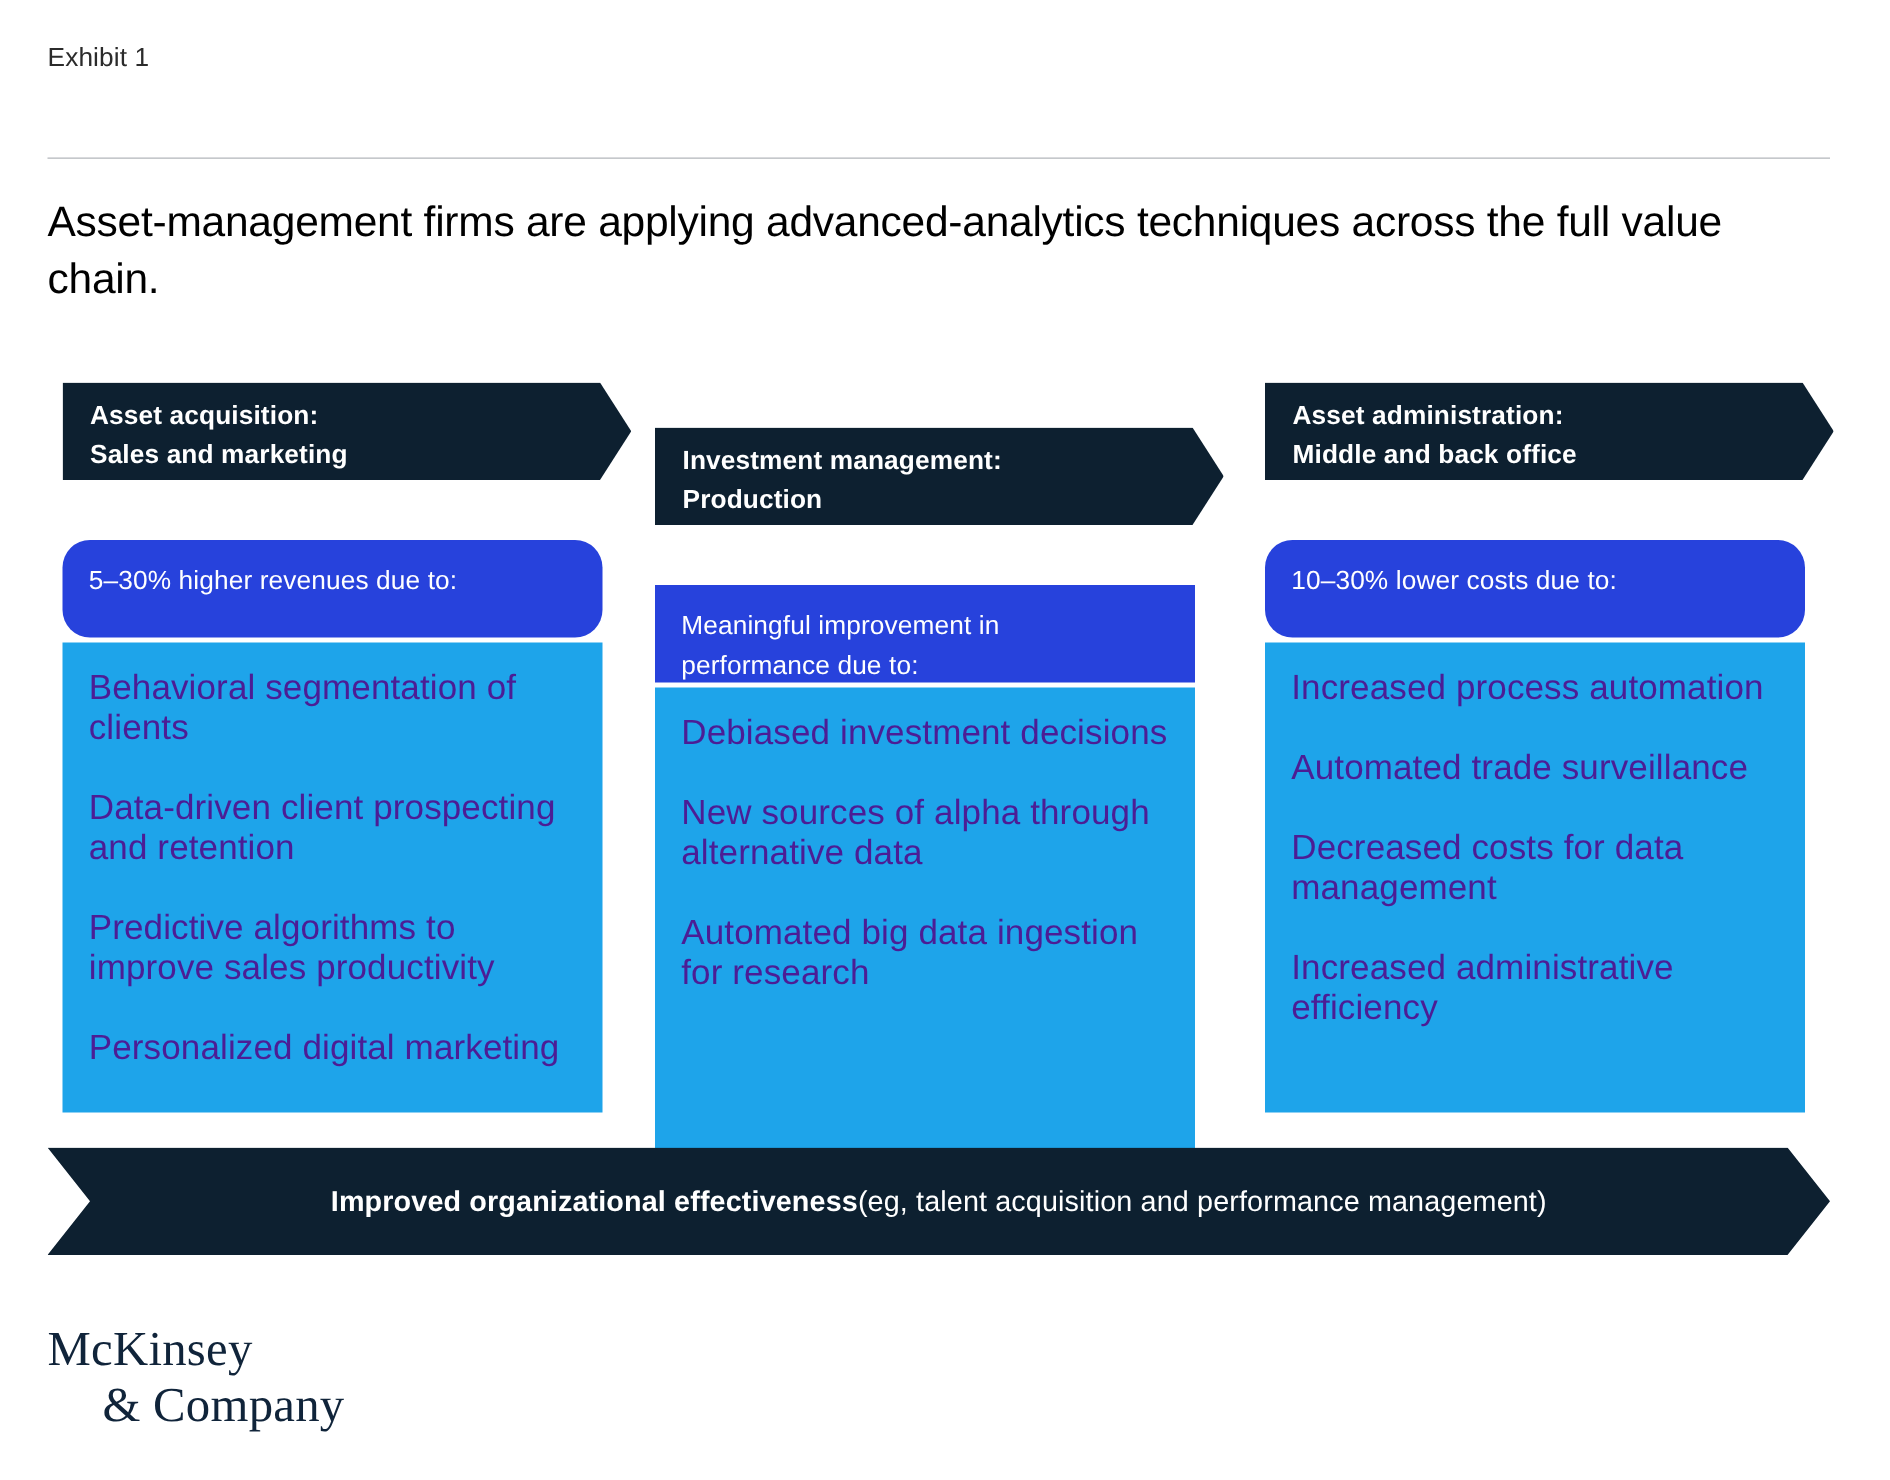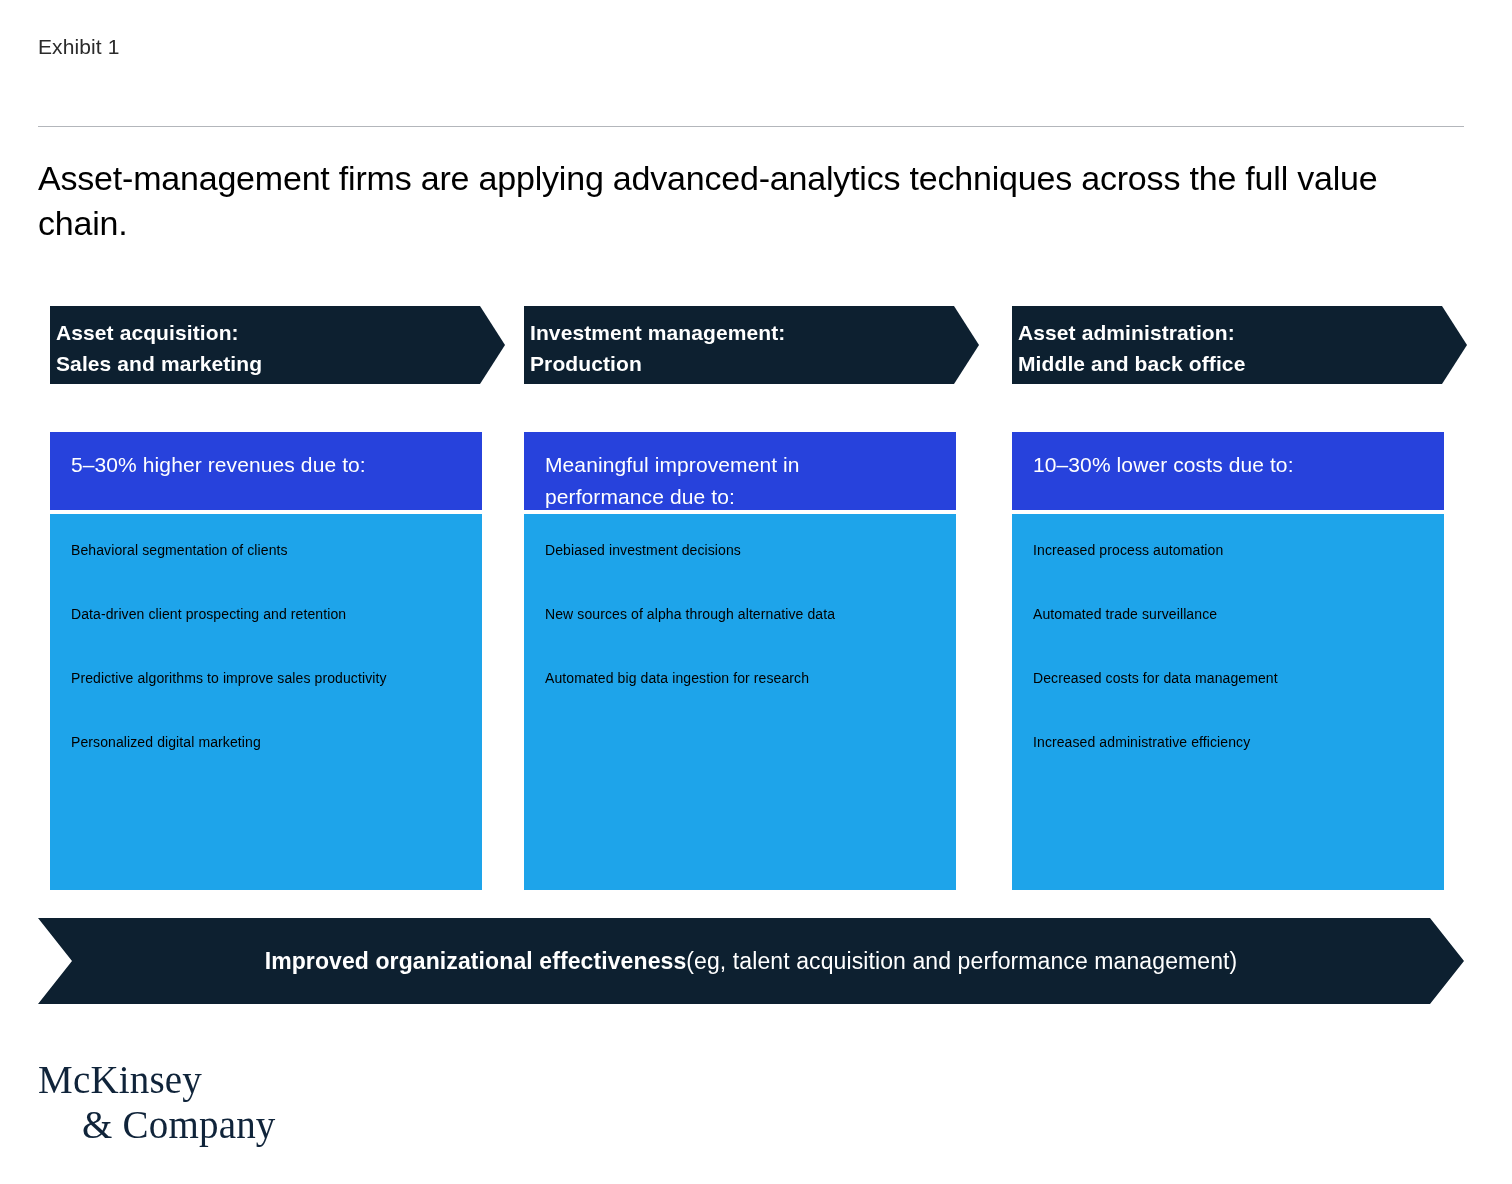--- a/index.html
+++ b/index.html
@@ -62,37 +62,37 @@
     width: 1412px;
     height: 584px;
   }
   .column {
     position: absolute;
     top: 0;
     width: 432px;
     height: 584px;
   }
   .col-0 { left: 0px; }
-  .col-1 { left: 474px; }
+  .col-1 { left: 474px; margin-top: 36px; }
   .col-2 { left: 962px; }
 
   
   .chev-header {
     position: absolute;
     left: 0;
     top: 0;
     width: 455px;
     height: 78px;
     background: #0d2030;
     -webkit-clip-path: polygon(0 0, 430px 0, 455px 50%, 430px 100%, 0 100%);
     clip-path: polygon(0 0, 430px 0, 455px 50%, 430px 100%, 0 100%);
   }
   .chev-header .chev-text {
     position: absolute;
-    left: 6px;
+    left: 22px;
     top: 11px;
     width: 400px;
     color: #ffffff;
     font-size: 21px;
     line-height: 31px;
     font-weight: bold;
     letter-spacing: 0.1px;
   }
   .chev-line { display: block; }
 
@@ -105,42 +105,42 @@
     background: #2742dc;
     color: #ffffff;
   }
   .sub-header-inner {
     padding: 17px 20px 0 21px;
     font-size: 21px;
     line-height: 32px;
     font-weight: 400;
     letter-spacing: 0.1px;
   }
-  .sh-1line { height: 78px; }
+  .sh-1line { height: 78px; border-radius: 22px; }
   .sh-2line { height: 78px; }
 
   
   .body-box {
     position: absolute;
     left: 0;
     top: 208px;
     width: 432px;
     height: 376px;
     background: #1ea4ea;
   }
   .body-list {
     position: absolute;
     left: 21px;
     top: 20px;
     width: 400px;
   }
   .body-item {
-    font-size: 14px;
+    font-size: 28px;
     line-height: 32px;
-    color: #000000;
+    color: #4c1d95;
     letter-spacing: 0.1px;
     margin-bottom: 32px;
   }
   .body-item:last-child { margin-bottom: 0; }
 
   
   .banner {
     position: absolute;
     left: 38px;
     top: 918px;

